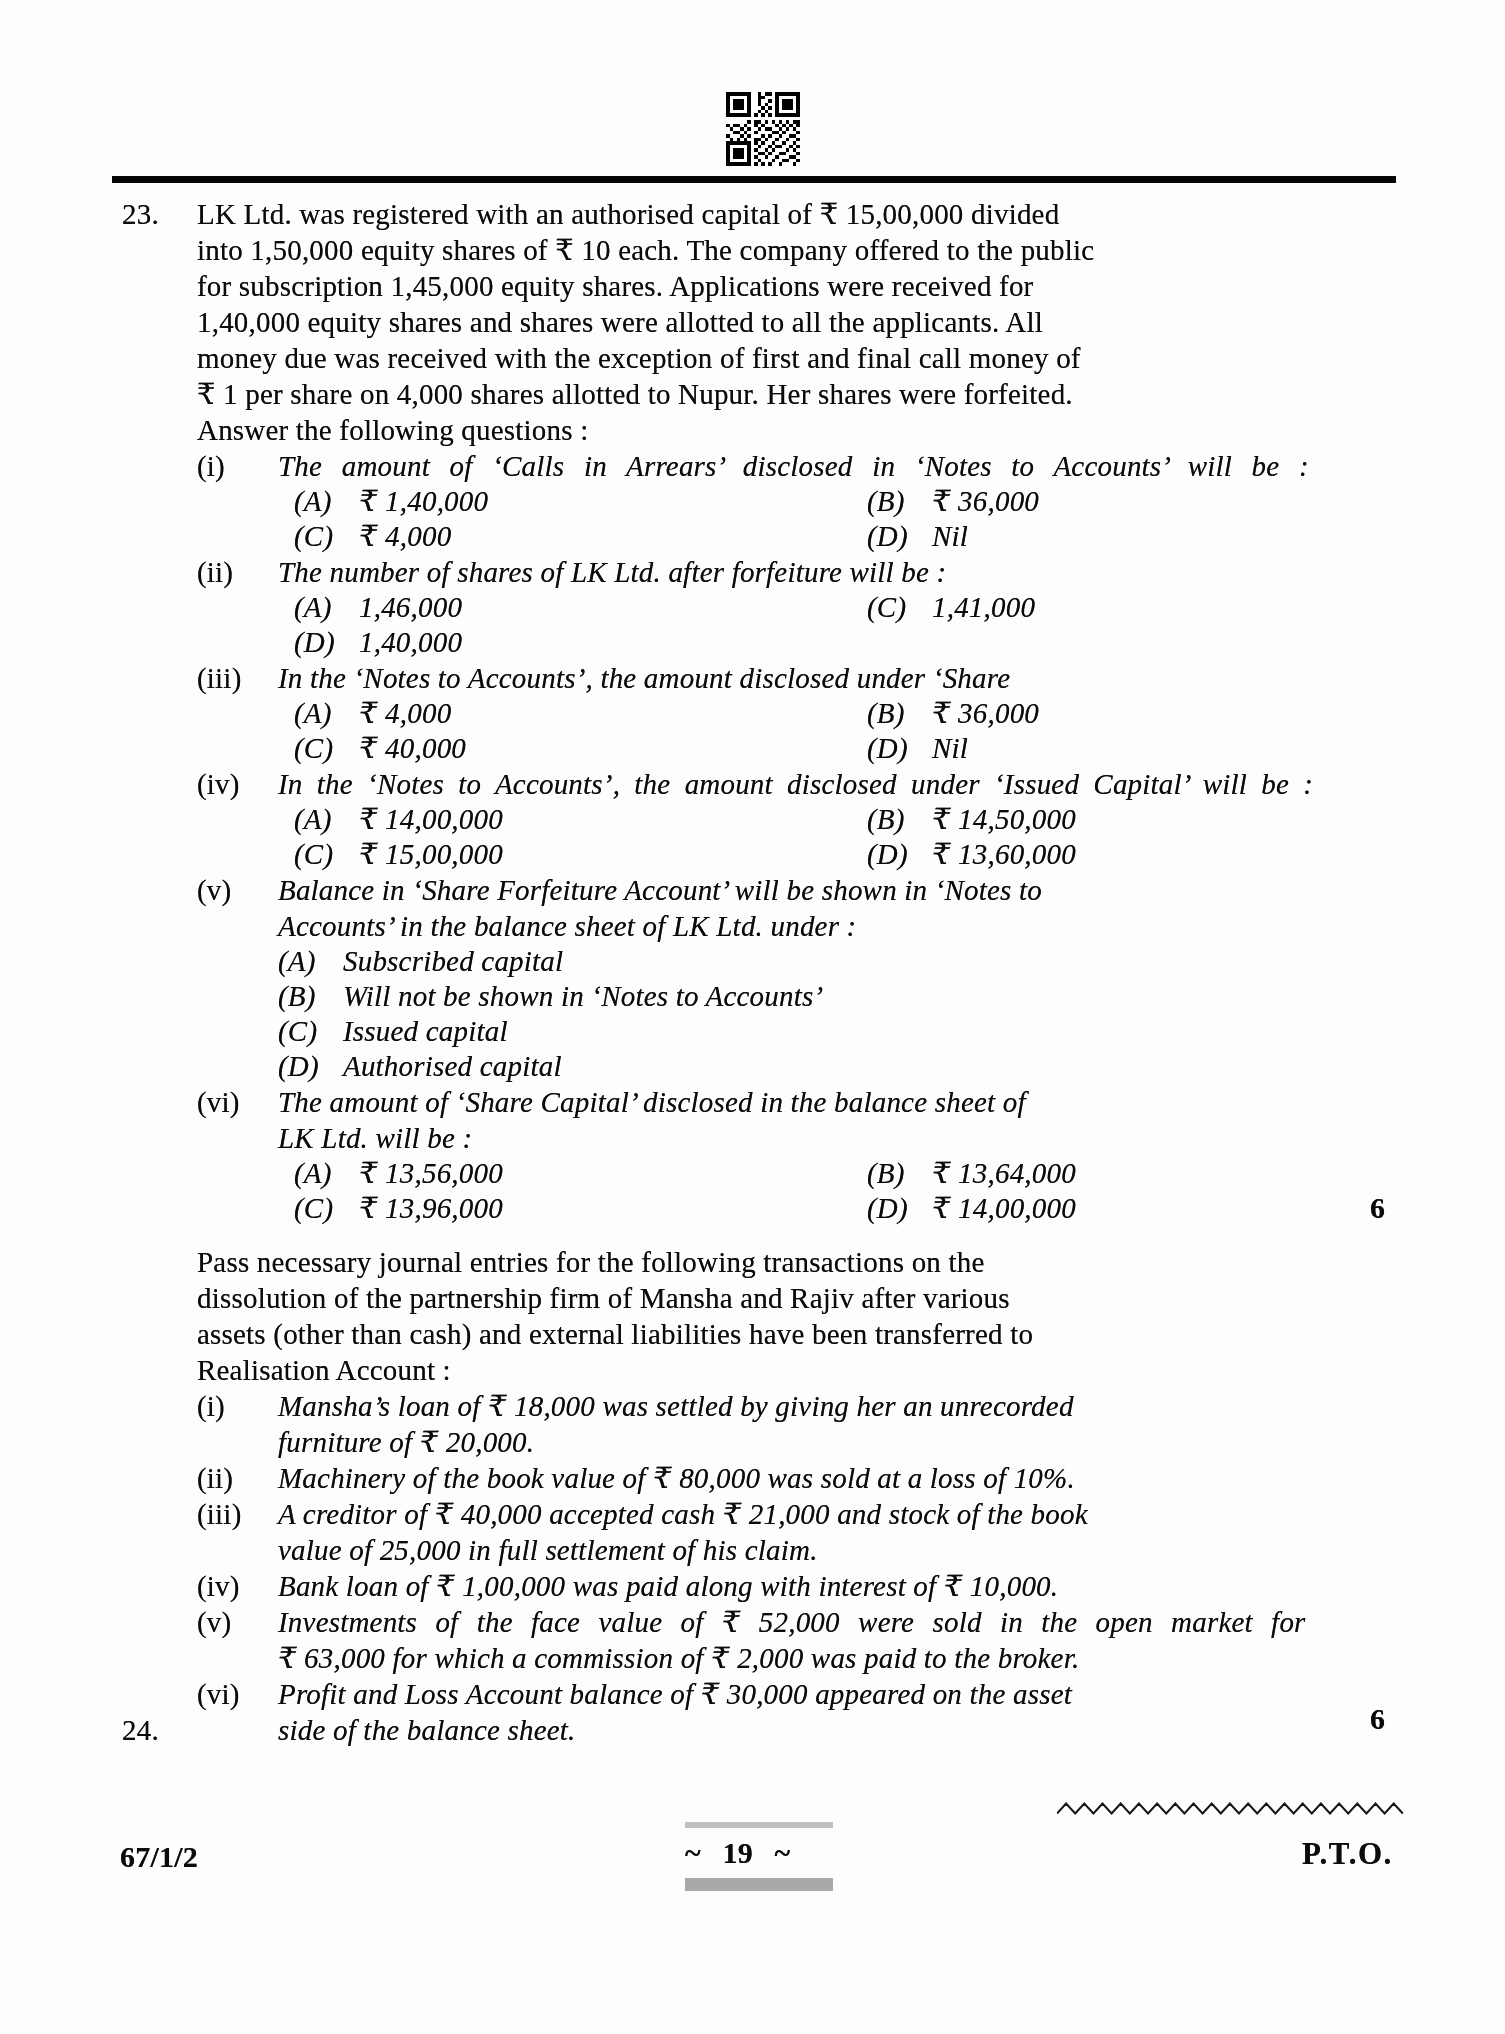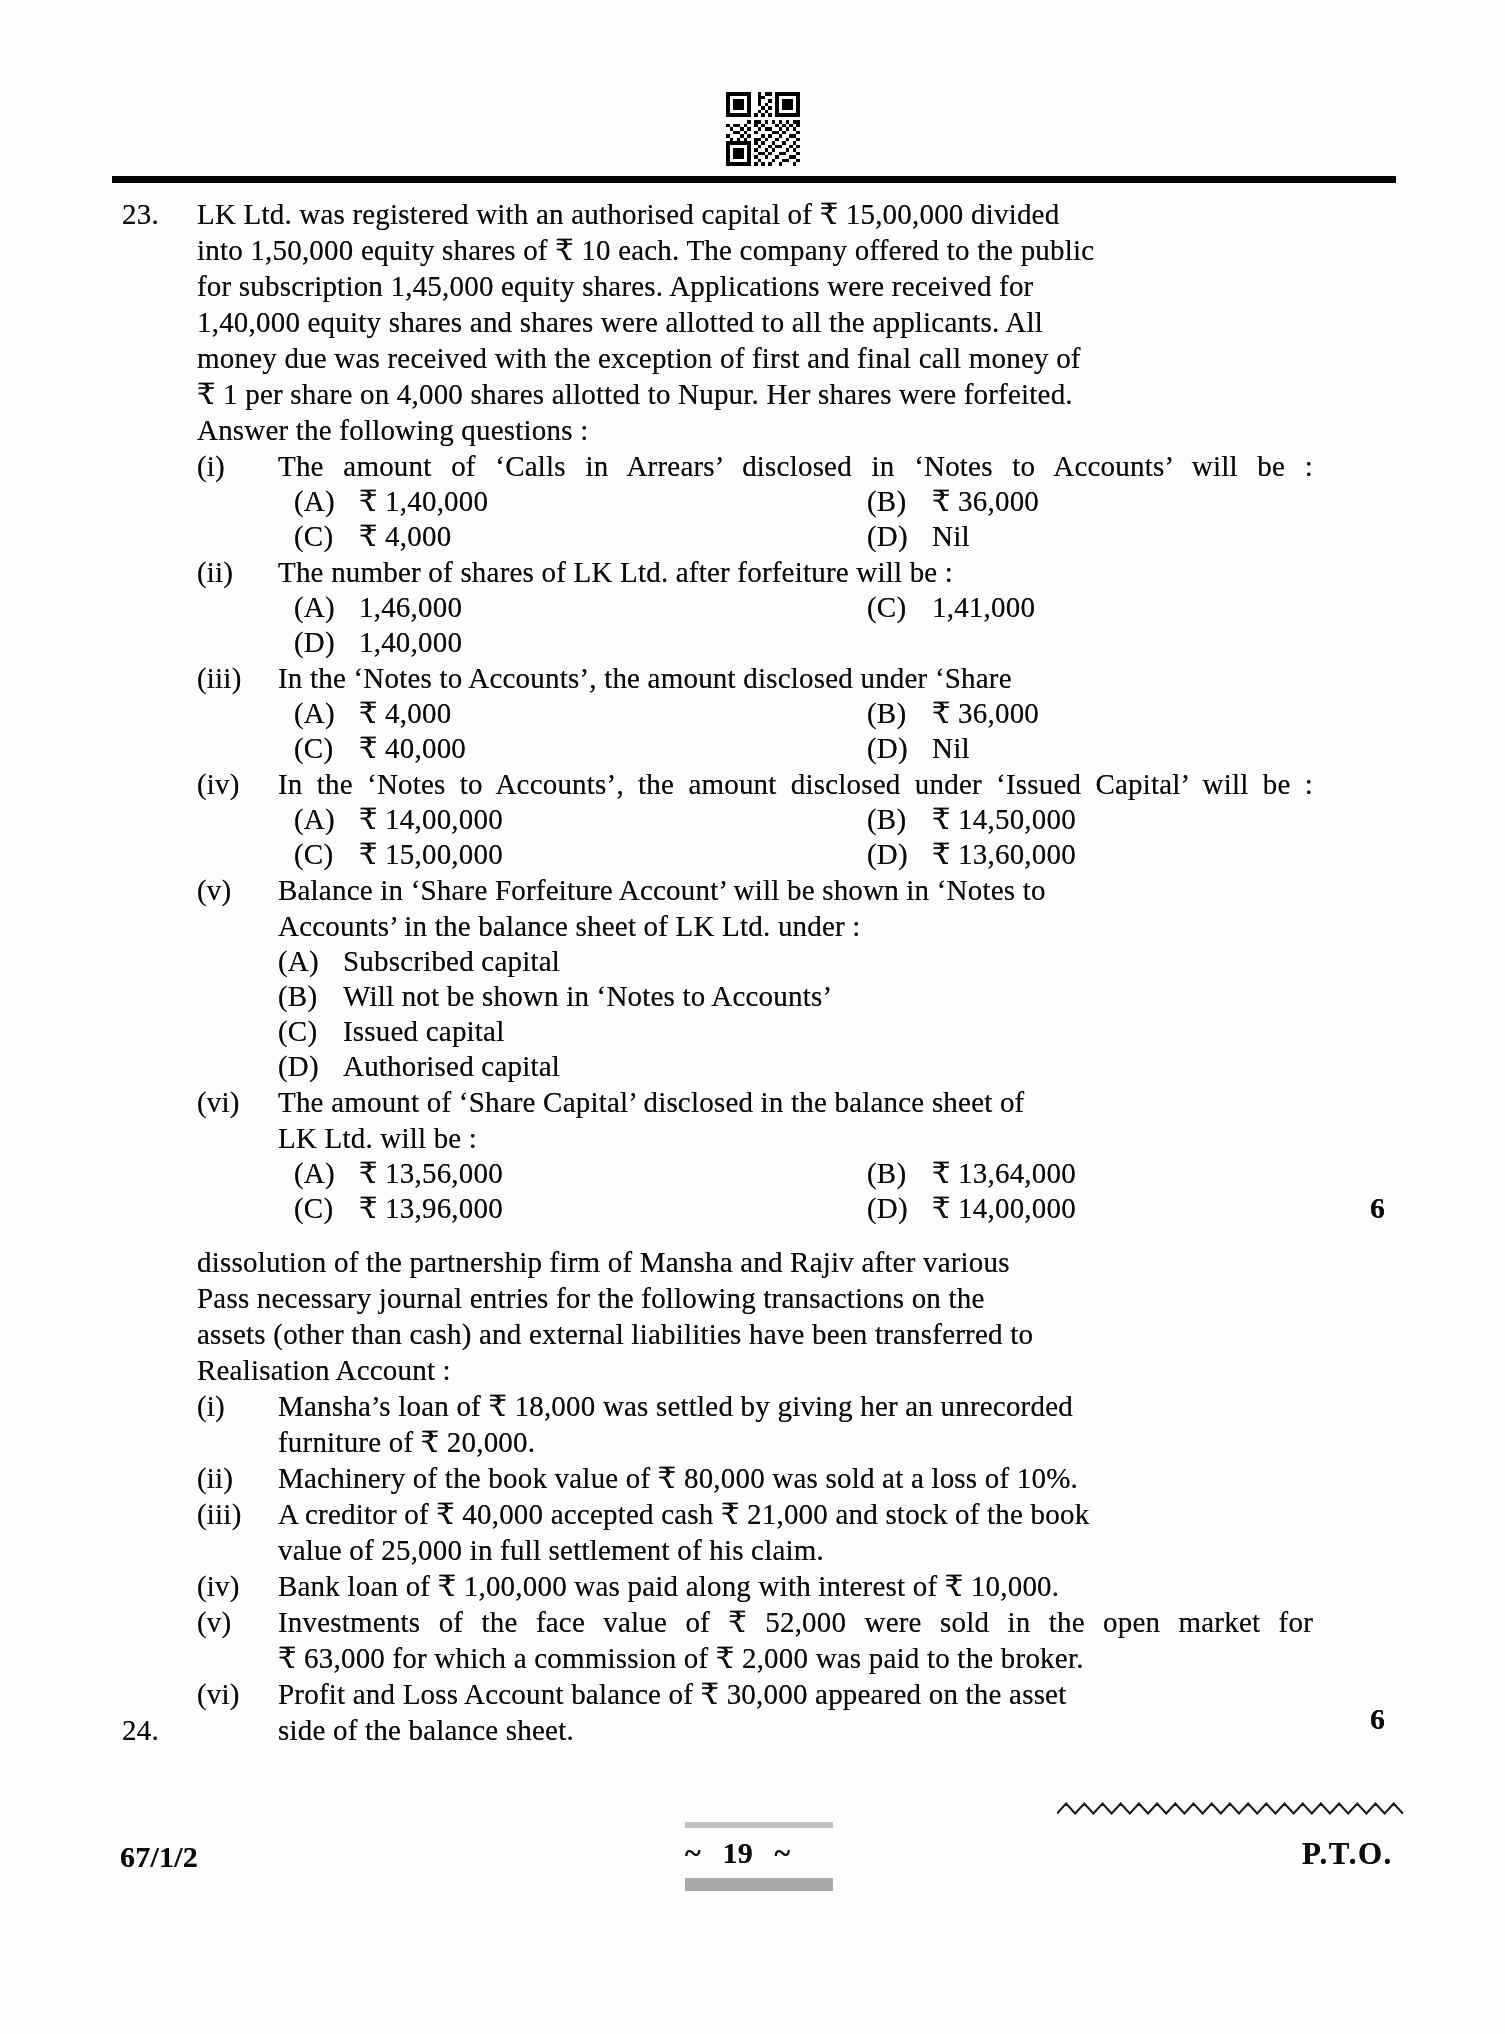--- a/index.html
+++ b/index.html
@@ -15,21 +15,21 @@
   .rule{position:absolute;left:112px;top:176px;width:1284px;height:7px;background:#050505;}
   .content{position:absolute;left:122px;top:196px;width:1191px;}
   .question{position:relative;display:flex;}
   .qnum{width:75px;flex:none;line-height:36px;}
   .qbody{width:1116px;flex:none;}
   .jline{line-height:36px;white-space:nowrap;overflow:visible;}
   .lt{display:inline-block;white-space:nowrap;}
   .answer-prompt{line-height:36px;}
   .sub{display:flex;}
   .subnum{width:81px;flex:none;line-height:36px;}
-  .subbody{width:1035px;flex:none;}
+  .subbody{width:1035px;flex:none;font-style:italic;}
   .opts2{display:grid;grid-template-columns:573px auto;margin-left:16px;}
   .opts1{}
   .opt{line-height:35px;}
   .olabel{display:inline-block;width:65px;}
   .oval{}
   .marks{position:absolute;left:1248px;font-weight:700;font-size:30px;line-height:30px;}
   .marks-23{bottom:3px;}
   .marks-24{bottom:14px;}
   .q24{margin-top:18px;align-items:flex-end;}
   .f-code{position:absolute;left:120px;top:1840px;font-size:30px;font-weight:700;}
@@ -277,22 +277,22 @@
         </div>
 
       </div>
       <span class="marks marks-23">6</span>
     </section>
 
     <section class="question q24">
       <div class="qnum">24.</div>
       <div class="qbody">
         <div>
+            <div class="jline"><span class="lt">Pass necessary journal entries for the following transactions on the</span></div>
             <div class="jline"><span class="lt">dissolution of the partnership firm of Mansha and Rajiv after various</span></div>
-            <div class="jline"><span class="lt">Pass necessary journal entries for the following transactions on the</span></div>
             <div class="jline"><span class="lt">assets (other than cash) and external liabilities have been transferred to</span></div>
             <div class="jline"><span class="lt">Realisation Account :</span></div>
           </div>
 
         <div class="sub">
           <div class="subnum">(i)</div>
           <div class="subbody">
               <div class="jline"><span class="lt">Mansha’s loan of ₹ 18,000 was settled by giving her an unrecorded</span></div>
               <div class="jline"><span class="lt">furniture of ₹ 20,000.</span></div>
             </div>

